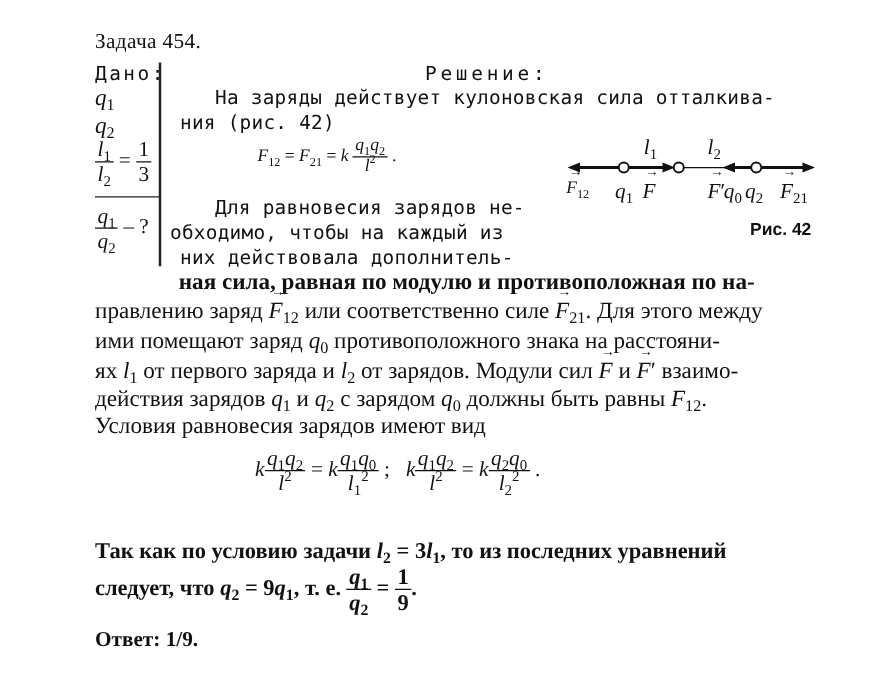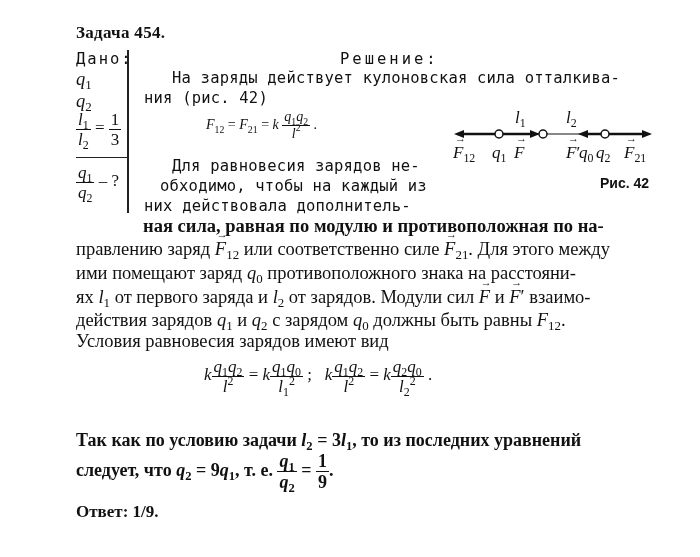--- a/index.html
+++ b/index.html
@@ -1,18 +1,18 @@
 <!DOCTYPE html>
 <html><head>
 <meta charset="utf-8">
 <style>
   html, body { margin:0; padding:0; background:#ffffff; }
   body { width:700px; height:557px; position:relative; overflow:hidden; color:#111; font-family:"DejaVu Serif", serif; }
   .abs { position:absolute; white-space:nowrap; }
-  .title { left:76px; top:23px; font-size:17px; font-weight:bold; font-family:"Liberation Serif", serif; letter-spacing:0.3px; }
+  .title { left:76px; top:23px; font-size:17px; font-weight:normal; font-family:"Liberation Serif", serif; letter-spacing:0.3px; }
   .mono { font-family:"DejaVu Sans Mono", monospace; font-size:15.5px; letter-spacing:0.2px; }
   .serif { font-family:"Liberation Serif", serif; font-size:18.5px; }
   i, .it { font-style:italic; font-family:"Liberation Serif", serif; }
   sub { font-size:70%; vertical-align:-4px; line-height:0; }
   sup { font-size:70%; vertical-align:7px; line-height:0; }
   .frac { display:inline-block; vertical-align:middle; text-align:center; line-height:1; }
   .frac > span { display:block; padding:0 2px; }
   .frac > .num { border-bottom:1.3px solid #111; padding-bottom:1px; }
   .frac > .den { padding-top:1px; }
   .vec { position:relative; display:inline-block; font-style:italic; font-family:"Liberation Serif", serif; }
@@ -58,31 +58,31 @@
   <line x1="135" y1="22" x2="158" y2="22" stroke="#111" stroke-width="2.5"></line>
   <polygon points="128,22 138,18 138,26" fill="#111"></polygon>
   <line x1="158" y1="22" x2="196" y2="22" stroke="#111" stroke-width="2.5"></line>
   <polygon points="202,22 192,18 192,26" fill="#111"></polygon>
   <circle cx="49" cy="22" r="4" fill="#fff" stroke="#111" stroke-width="1.5"></circle>
   <circle cx="93" cy="22" r="4" fill="#fff" stroke="#111" stroke-width="1.5"></circle>
   <circle cx="155" cy="22" r="4" fill="#fff" stroke="#111" stroke-width="1.5"></circle>
 </svg>
 <div class="abs serif" style="left:515px;top:108px;font-size:17px;"><i>l</i><sub>1</sub></div>
 <div class="abs serif" style="left:566px;top:108px;font-size:17px;"><i>l</i><sub>2</sub></div>
-<div class="abs serif" style="left:453px;top:143px;font-size:17px;"><span class="vec">F</span><sub>12</sub></div>
+<div class="abs serif" style="left:453px;top:143px;font-size:14px;"><span class="vec">F</span><sub>12</sub></div>
 <div class="abs serif" style="left:492px;top:143px;font-size:17px;"><i>q</i><sub>1</sub></div>
 <div class="abs serif" style="left:514px;top:143px;font-size:17px;"><span class="vec">F</span></div>
 <div class="abs serif" style="left:536px;top:143px;font-size:17px;margin-left:43px;"><i>q</i><sub>0</sub></div>
 <div class="abs serif" style="left:566px;top:143px;font-size:17px;"><span class="vec">F</span>′</div>
 <div class="abs serif" style="left:596px;top:143px;font-size:17px;"><i>q</i><sub>2</sub></div>
 <div class="abs serif" style="left:624px;top:143px;font-size:17px;"><span class="vec">F</span><sub>21</sub></div>
 <div class="abs" style="left:600px;top:175px;font-family:'Liberation Sans',sans-serif;font-size:14px;font-weight:bold;">Рис. 42</div>
 
 <div class="abs mono" style="left:172px;top:157px;">Для равновесия зарядов не-</div>
-<div class="abs mono" style="left:160px;top:177px;">обходимо, чтобы на каждый из</div>
+<div class="abs mono" style="left:136px;top:177px;">обходимо, чтобы на каждый из</div>
 <div class="abs mono" style="left:144px;top:197px;">них действовала дополнитель-</div>
 
 <div class="abs serif" style="left:143px;top:216px;font-weight:bold;">ная сила, равная по модулю и противоположная по на-</div>
 <div class="abs serif" style="left:76px;top:239px;">
   <span>правлению заряд </span><span class="vec">F</span><sub>12</sub><span> или соответственно силе </span><span class="vec">F</span><sub>21</sub><span>. Для этого между</span>
 </div>
 <div class="abs serif" style="left:76px;top:263px;">
   <span>ими помещают заряд </span><i>q</i><sub>0</sub><span> противоположного знака на расстояни-</span>
 </div>
 <div class="abs serif" style="left:76px;top:287px;">

